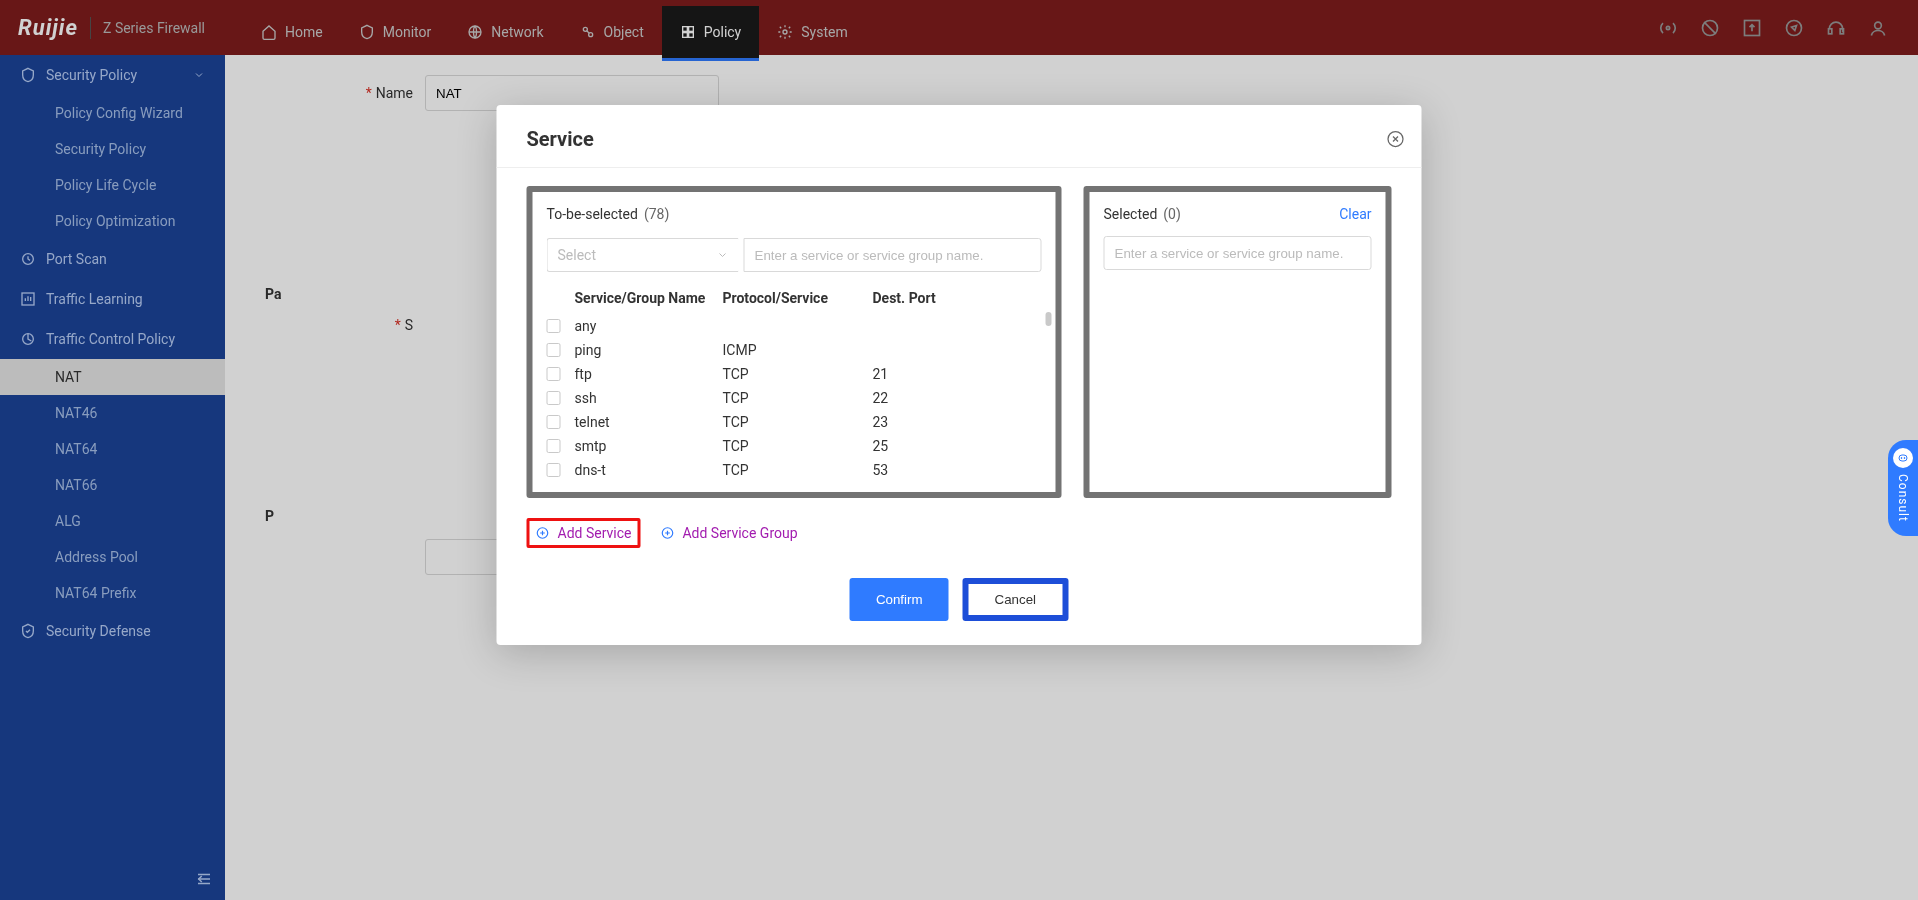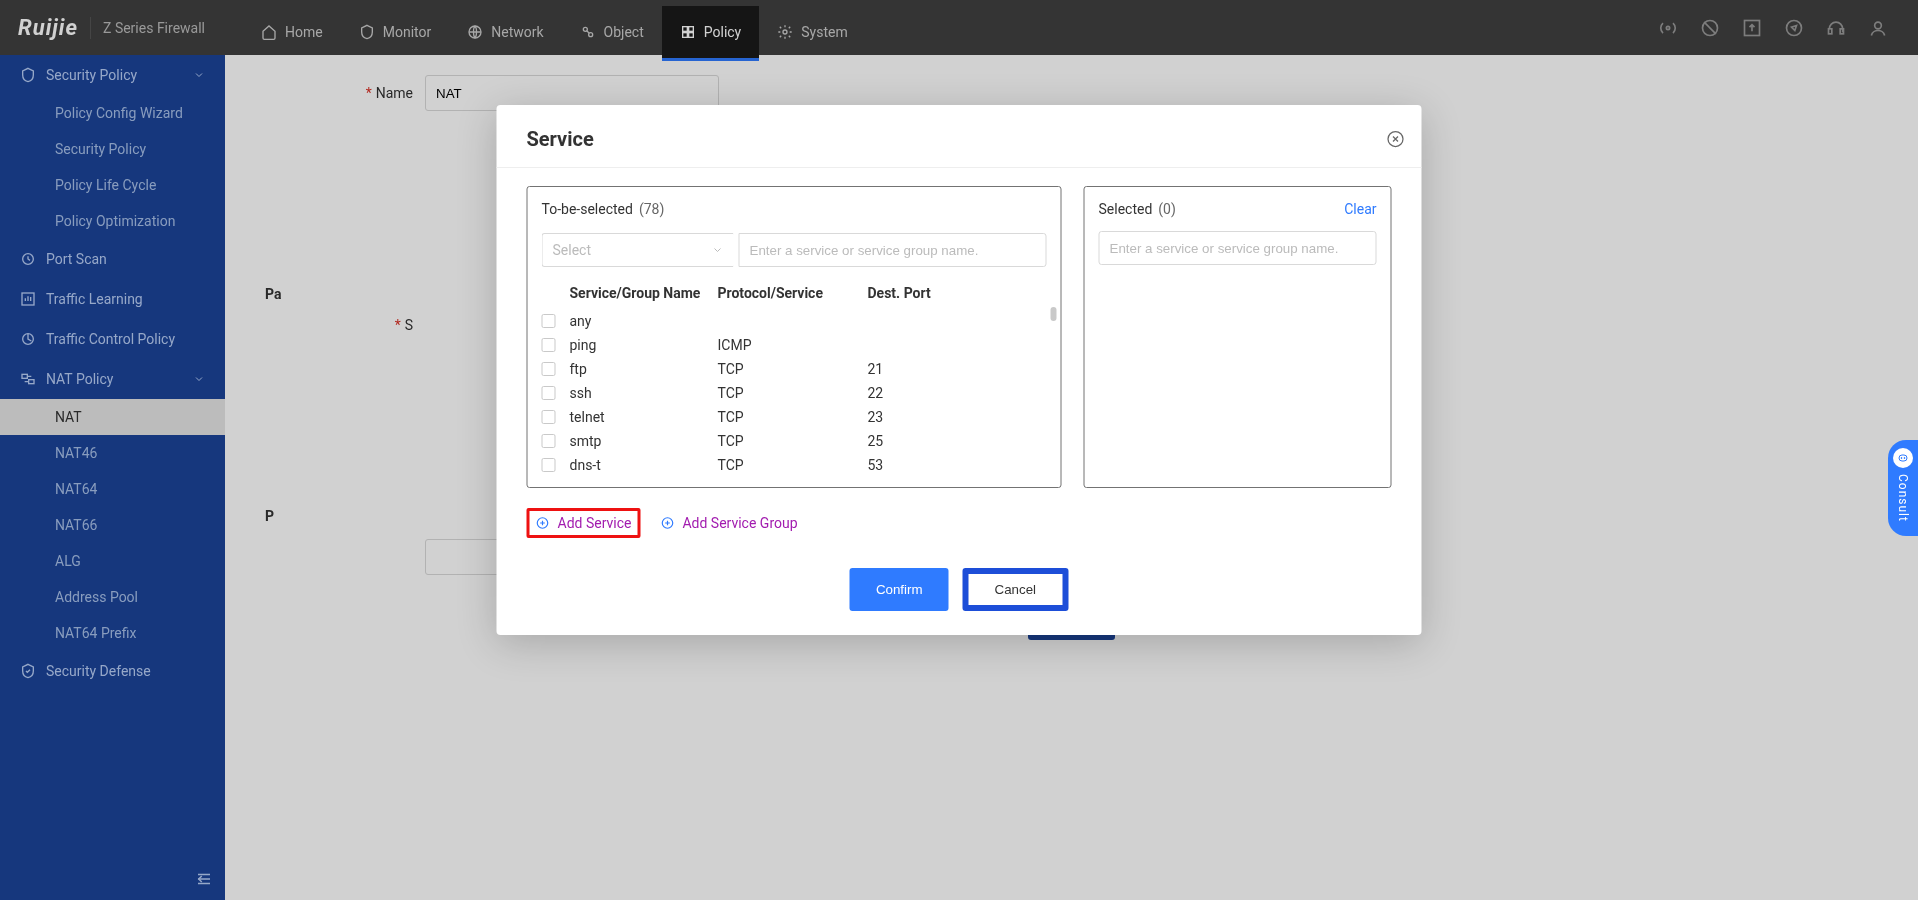--- a/index.html
+++ b/index.html
@@ -1,19 +1,19 @@
 <!DOCTYPE html>
 <html><head>
 <meta charset="utf-8">
 <style>
 * { box-sizing: border-box; margin: 0; padding: 0; }
 body { font-family: -apple-system, BlinkMacSystemFont, "Segoe UI", Roboto, sans-serif; font-size: 14px; color: #333; background: #f5f6f7; width: 1918px; height: 900px; overflow: hidden; position: relative; }
 
 
-.topbar { height: 55px; background: #404040; display: flex; align-items: center; color: #ccc; position: relative; z-index: 1; }
+.topbar { height: 55px; background: #7f1d1d; display: flex; align-items: center; color: #ccc; position: relative; z-index: 1; }
 .logo { display: flex; align-items: center; padding: 0 18px; gap: 12px; }
 .logo-text { font-size: 22px; font-weight: 700; color: #fff; font-style: italic; letter-spacing: 1px; }
 .logo-divider { width: 1px; height: 22px; background: #555; }
 .logo-sub { font-size: 14px; color: #bbb; }
 .topnav { display: flex; height: 100%; margin-left: 20px; margin-top: 12px; }
 .topnav-item { display: flex; align-items: center; gap: 8px; padding: 0 18px; cursor: pointer; color: #ccc; height: 100%; border-bottom: 3px solid transparent; }
 .topnav-item.active { border-bottom: 3px solid #2f7bff; background: #1a1a1a; color: #fff; }
 .topnav-item .ni { width: 16px; height: 16px; }
 .topicons { margin-left: auto; display: flex; align-items: center; gap: 22px; padding-right: 30px; }
 .topicons svg { stroke: #999; }
@@ -38,21 +38,21 @@
 
 .dim { position: absolute; left: 0; right: 0; top: 0; bottom: 0; background: rgba(0,0,0,0.18); z-index: 5; }
 
 
 .modal { position: absolute; left: 50%; top: 105px; transform: translateX(-50%); width: 925px; background: #fff; border-radius: 4px; box-shadow: 0 8px 40px rgba(0,0,0,0.2); z-index: 10; padding-bottom: 24px; }
 .modal-hd { padding: 22px 16px 16px 30px; display: flex; align-items: center; border-bottom: 1px solid #eee; }
 .modal-title { font-size: 20px; font-weight: 700; }
 .modal-close { margin-left: auto; cursor: pointer; }
 .modal-body { padding: 18px 30px 10px 30px; display: flex; gap: 22px; }
 
-.panel { border: 1px solid #737373; border-radius: 3px; }
+.panel { border: 6px solid #737373; border-radius: 3px; }
 .panel-left { flex: 1; }
 .panel-right { width: 308px; }
 .panel-hd { padding: 14px 14px 8px 14px; display: flex; align-items: center; }
 .panel-hd .count { color: #666; margin-left: 6px; }
 .clear-link { margin-left: auto; color: #2f7bff; cursor: pointer; }
 .filter-row { display: flex; padding: 8px 14px; gap: 5px; }
 .select-box { width: 192px; height: 34px; border: 1px solid #d9d9d9; border-right: none; border-radius: 3px 0 0 3px; display: flex; align-items: center; padding: 0 10px; color: #bbb; cursor: pointer; justify-content: space-between; }
 .filter-input { flex: 1; height: 34px; border: 1px solid #d9d9d9; border-radius: 0 3px 3px 0; padding: 0 10px; color: #333; }
 .filter-input::placeholder { color: #bbb; }
 .full-input { width: 100%; height: 34px; border: 1px solid #d9d9d9; border-radius: 3px; padding: 0 10px; margin: 6px 0 0 0; }
@@ -193,31 +193,20 @@
       </svg>
     <span>Traffic Learning</span>
   </div>
   <div class="sb-group">
     <svg width="16" height="16" viewBox="0 0 24 24" fill="none" stroke="#b8cdf5" stroke-width="2">
         <circle cx="12" cy="12" r="8"></circle>
         <path d="M12 4v8l5 3"></path>
       </svg>
     <span>Traffic Control Policy</span>
   </div>
-  <div class="sb-group">
-    <svg width="16" height="16" viewBox="0 0 24 24" fill="none" stroke="#b8cdf5" stroke-width="2">
-        <rect x="3" y="5" width="8" height="6"></rect>
-        <rect x="13" y="13" width="8" height="6"></rect>
-        <path d="M11 8h6M7 16h6"></path>
-      </svg>
-    <span>NAT Policy</span>
-    <svg class="chev" width="12" height="12" viewBox="0 0 24 24" fill="none" stroke="#b8cdf5" stroke-width="2">
-        <path d="M6 9l6 6 6-6"></path>
-      </svg>
-  </div>
   <div class="sb-sub active">NAT</div>
   <div class="sb-sub">NAT46</div>
   <div class="sb-sub">NAT64</div>
   <div class="sb-sub">NAT66</div>
   <div class="sb-sub">ALG</div>
   <div class="sb-sub">Address Pool</div>
   <div class="sb-sub">NAT64 Prefix</div>
 
   <div class="sb-group">
     <svg width="16" height="16" viewBox="0 0 24 24" fill="none" stroke="#b8cdf5" stroke-width="2">

